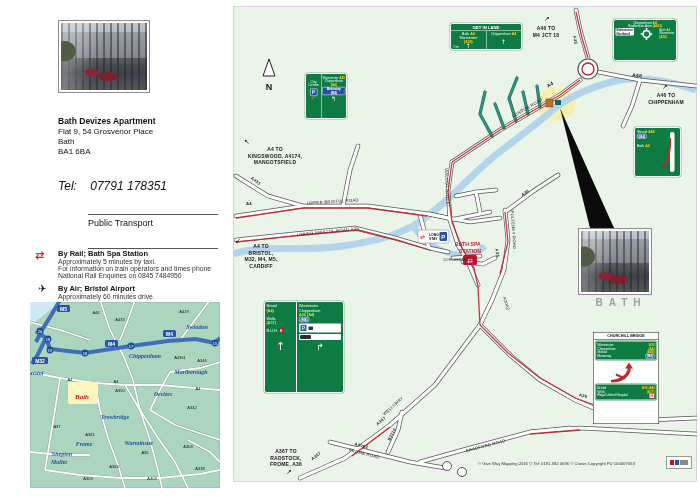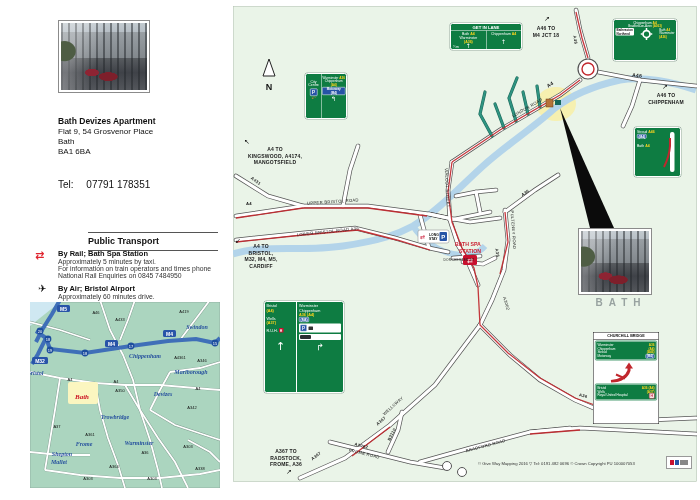--- a/index.html
+++ b/index.html
@@ -12,24 +12,24 @@
   .photo-inner{width:100%;height:100%;
     background:
       radial-gradient(ellipse 15px 7px at 55% 80%, #7e1f2b 0 60%, rgba(0,0,0,0) 65%),
       radial-gradient(ellipse 11px 6px at 36% 74%, #8e2433 0 60%, rgba(0,0,0,0) 65%),
       radial-gradient(ellipse 18px 16px at 4% 42%, #4e5d44 0 60%, rgba(0,0,0,0) 66%),
       linear-gradient(105deg, rgba(255,255,255,.28) 0 18%, rgba(255,255,255,0) 45%),
       repeating-linear-gradient(90deg, rgba(35,39,43,.5) 0 2px, rgba(0,0,0,0) 2px 7px),
       linear-gradient(to bottom,#c2cacf 0%,#b7bfc6 13%,#999fa4 13%,#82888d 52%,#585c60 52%,#3f4248 74%,#53565b 100%);}
   .addr{left:58px;top:116px;font-size:8px;line-height:10px;}
   .addr .name{font-weight:bold;font-size:8.5px;margin-bottom:1px;}
-  .tel{left:58px;top:179px;font-size:10px;}
+  .tel{left:58px;top:179px;font-size:12px;font-style:italic;}
   .tel .num{margin-left:10px;}
-  .pt-head{left:88px;top:232px;width:130px;border-top:1px solid #555;border-bottom:1px solid #555;
-           font-size:9px;font-weight:bold;padding:3px 0 4px;}
+  .pt-head{left:88px;top:214px;width:130px;border-top:1px solid #555;border-bottom:1px solid #555;
+           font-size:9px;font-weight:normal;padding:3px 0 20px;}
   .icon{font-family:"DejaVu Sans",sans-serif;}
   .pt-item-title{font-size:7.5px;font-weight:bold;}
   .pt-item-line{font-size:6.8px;color:#333;line-height:7.6px;}
 
   
   .note{position:absolute;font-size:5px;font-weight:bold;color:#1a1a1a;line-height:1.3;
         white-space:pre-line;text-align:center;letter-spacing:.2px;}
   .dir-arrow{position:absolute;font-size:7px;color:#111;font-family:"DejaVu Sans",sans-serif;}
   .city-label{position:absolute;left:576px;top:297px;width:90px;text-align:center;font-size:10px;
               font-weight:bold;letter-spacing:6px;color:#98a2a0;}

